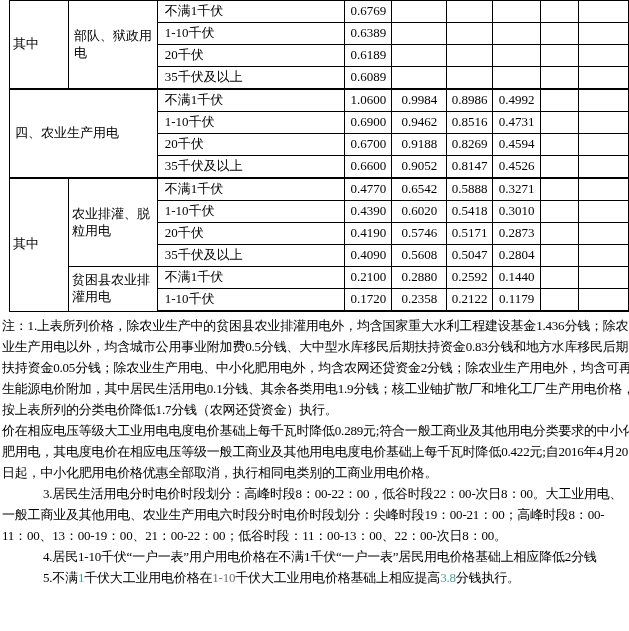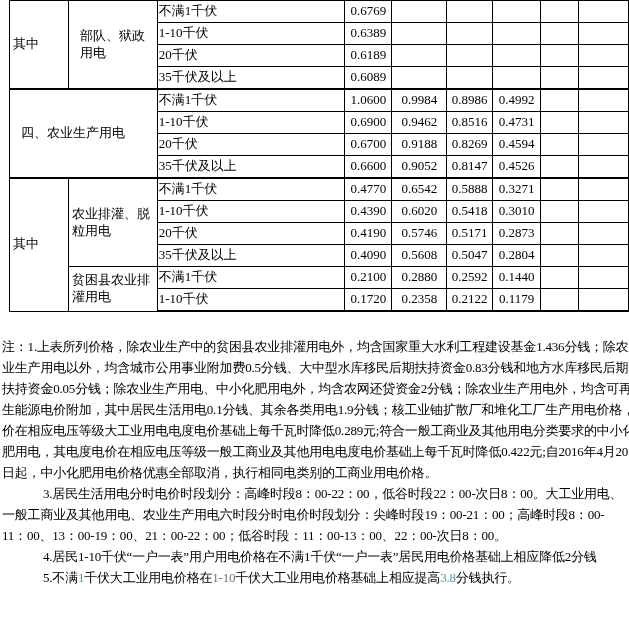--- a/index.html
+++ b/index.html
@@ -18,29 +18,28 @@
     padding:0;
     font-size:13px;
     line-height:1.3;
     overflow:hidden;
     vertical-align:middle;
   }
   tr.section-top td{border-top:2px solid #000;}
   tr.table-bottom td{border-bottom:2px solid #000;}
   td.label-cell{padding:1px 3px;}
   td.align-center{}
-  td.align-left{text-align:left;padding-left:11px;}
-  td.voltage-cell{text-align:left;padding-left:1px;}
+  td.align-left{text-align:left;padding-left:5px;}
+  td.voltage-cell{text-align:left;padding-left:7px;}
   td.value-cell{text-align:center;}
   .notes{
     position:absolute;left:2px;top:311px;width:626px;
     padding-top:4px;
     font-size:13px;line-height:21px;
     letter-spacing:-0.2px;
-    margin-top:21px;
   }
   .note-line{white-space:nowrap;height:21px;}
   .note-line.indent{text-indent:41px;}
 </style>
 </head>
 <body>
 
 <div>
   <table class="price-table">
     <colgroup>
@@ -188,20 +187,21 @@
           <td class="value-cell"></td>
         </tr>
       </tbody>
   </table>
 
   <div class="notes" id="notes">
       <div class="note-line"><span>注：1.上表所列价格，除农业生产中的贫困县农业排灌用电外，均含国家重大水利工程建设基金1.436分钱；除农</span></div>
       <div class="note-line"><span>业生产用电以外，均含城市公用事业附加费0.5分钱、大中型水库移民后期扶持资金0.83分钱和地方水库移民后期</span></div>
       <div class="note-line"><span>扶持资金0.05分钱；除农业生产用电、中小化肥用电外，均含农网还贷资金2分钱；除农业生产用电外，均含可再</span></div>
       <div class="note-line"><span>生能源电价附加，其中居民生活用电0.1分钱、其余各类用电1.9分钱；核工业铀扩散厂和堆化工厂生产用电价格，</span></div>
+      <div class="note-line"><span>按上表所列的分类电价降低1.7分钱（农网还贷资金）执行。</span></div>
       <div class="note-line"><span>价在相应电压等级大工业用电电度电价基础上每千瓦时降低0.289元;符合一般工商业及其他用电分类要求的中小化</span></div>
       <div class="note-line"><span>肥用电，其电度电价在相应电压等级一般工商业及其他用电电度电价基础上每千瓦时降低0.422元;自2016年4月20</span></div>
       <div class="note-line"><span>日起，中小化肥用电价格优惠全部取消，执行相同电类别的工商业用电价格。</span></div>
       <div class="note-line indent"><span>3.居民生活用电分时电价时段划分：高峰时段8：00-22：00，低谷时段22：00-次日8：00。大工业用电、</span></div>
       <div class="note-line"><span>一般工商业及其他用电、农业生产用电六时段分时电价时段划分：尖峰时段19：00-21：00；高峰时段8：00-</span></div>
       <div class="note-line"><span>11：00、13：00-19：00、21：00-22：00；低谷时段：11：00-13：00、22：00-次日8：00。</span></div>
       <div class="note-line indent"><span>4.居民1-10千伏“一户一表”用户用电价格在不满1千伏“一户一表”居民用电价格基础上相应降低2分钱</span></div>
       <div class="note-line indent"><span>5.不满</span><span style="color: rgb(79, 154, 154);">1</span><span>千伏大工业用电价格在</span><span style="color: #737373;">1-10</span><span>千伏大工业用电价格基础上相应提高</span><span style="color: rgb(79, 154, 154);">3.8</span><span>分钱执行。</span></div>
     </div>
 </div>

